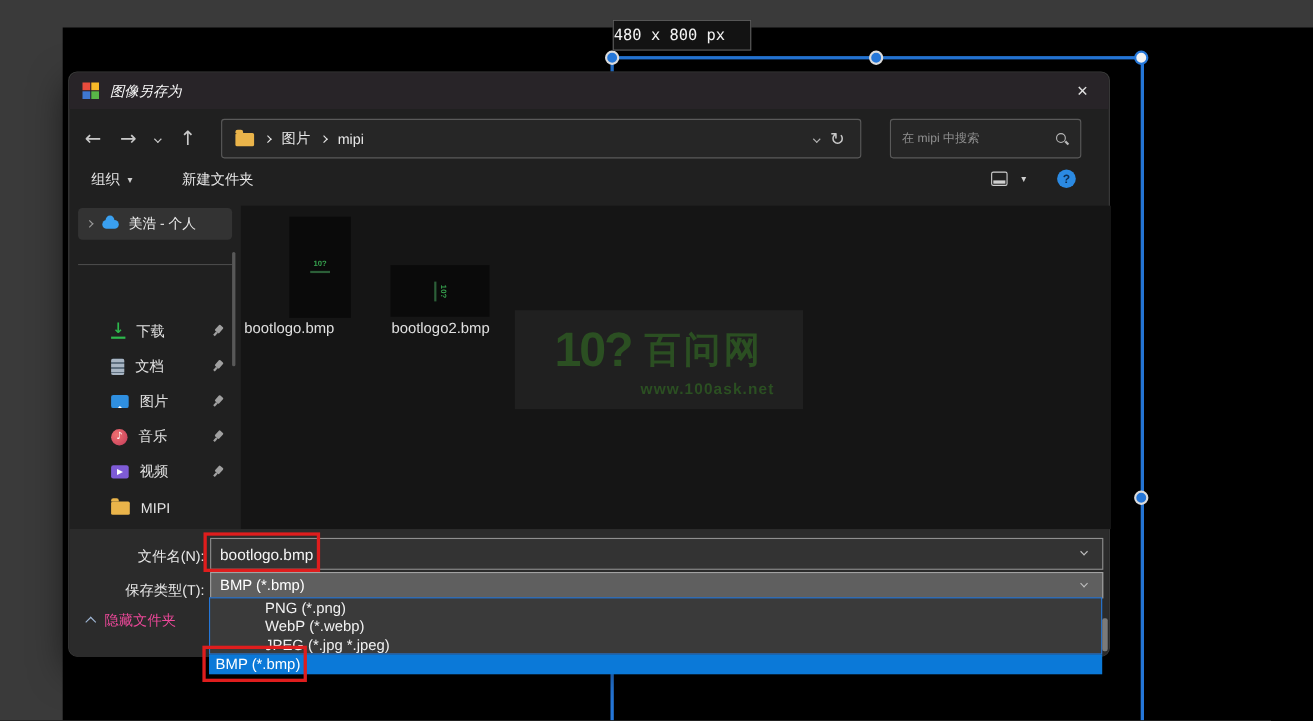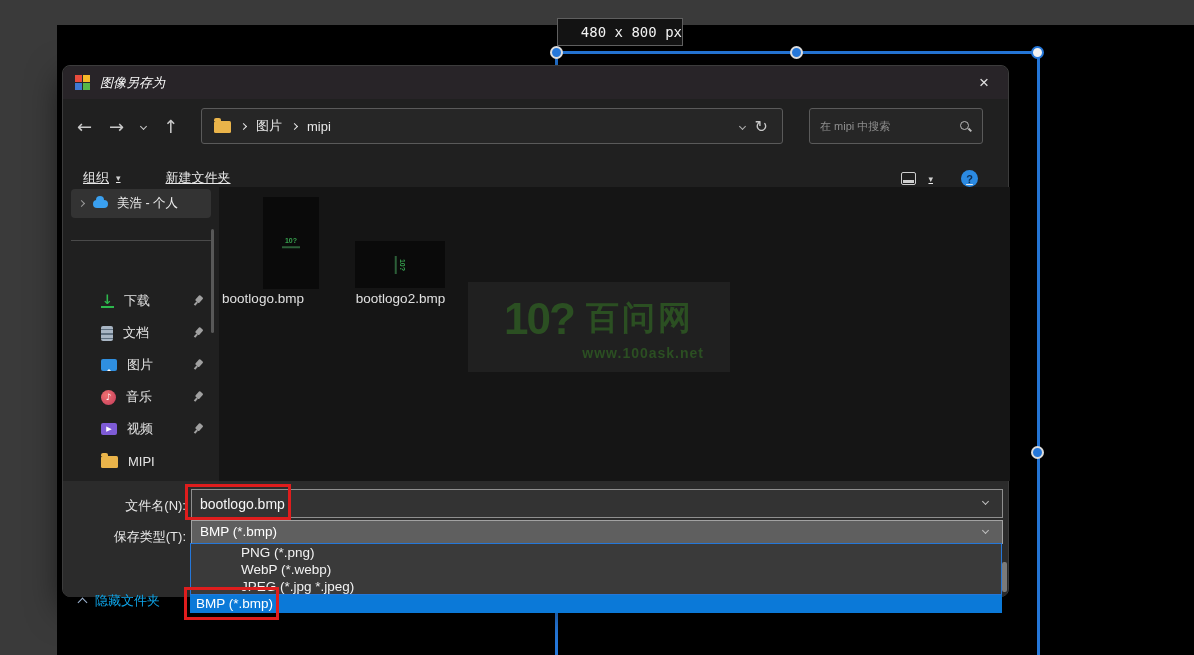--- a/index.html
+++ b/index.html
@@ -7,21 +7,21 @@
   body { font-family:"Liberation Sans","DejaVu Sans",sans-serif; }
   #canvas { position:relative; width:1194px; height:655px; background:#3a3a3a; overflow:hidden; }
   .abs { position:absolute; }
 
   
   .black-area { left:57px; top:25px; width:1137px; height:630px; background:#000; }
 
   
   .size-tooltip { left:557px; top:18px; width:126px; height:28px; background:#131313;
     border:1px solid #5f5f5f; color:#f2f2f2; font:14px "DejaVu Sans Mono",monospace;
-    text-align:right; line-height:26px; z-index:7; }
+    text-align:left; line-height:26px; z-index:7; }
 
   
   .crop-line { background:#2577d9; z-index:1; }
   .crop-handle { width:13px; height:13px; border-radius:50%; z-index:3;
     background:#2577d9; border:2px solid #dcdcdc; }
   .crop-handle.corner { background:#f2f2f2; border:2.5px solid #2577d9; }
 
   
   .dialog { left:62px; top:65px; width:947px; height:532px; background:#202020;
     border:1px solid #3c3c3c; border-radius:8px; box-shadow:0 12px 34px rgba(0,0,0,.6); z-index:2; }
@@ -57,22 +57,22 @@
   .searchbox input { flex:1; background:transparent; border:0; outline:none; color:#d8d8d8;
     font-size:11px; font-family:inherit; min-width:0; }
   .searchbox input::placeholder { color:#8f8f8f; }
   .mag { width:13px; height:13px; position:relative; flex:none; }
   .mag::before { content:''; position:absolute; left:1px; top:1px; width:7px; height:7px;
     border:1.5px solid #b8b8b8; border-radius:50%; }
   .mag::after { content:''; position:absolute; left:9px; top:9px; width:4px; height:1.6px;
     background:#b8b8b8; transform:rotate(45deg); }
 
   
-  .toolbar { left:0; top:88px; width:100%; height:33px; display:flex; align-items:flex-end;
-    padding:0 20px; color:#e8e8e8; font-size:13px;text-decoration:underline; }
+  .toolbar { left:0; top:88px; width:100%; height:33px; display:flex; align-items:flex-start;
+    padding:0 20px; color:#e8e8e8; font-size:13px; }
   .tool-btn { display:flex; align-items:center; gap:7px; }
   .tool-gap { width:45px; }
   .tb-right { margin-left:auto; display:flex; align-items:center; gap:12px; padding-right:10px; }
   .view-ico { width:15px; height:13px; border:1.5px solid #cfcfcf; border-radius:2px; position:relative; }
   .view-ico::after { content:''; position:absolute; left:1px; right:1px; bottom:1px; height:3px; background:#cfcfcf; }
   .help-btn { width:17px; height:17px; border-radius:50%; background:#2b8ae2; color:#0c2d52;
     font-size:11px; font-weight:bold; display:flex; align-items:center; justify-content:center; margin-left:16px; }
 
   
   .onedrive-row { left:8px; top:123px; width:140px; height:29px; background:#333; border-radius:4px;
@@ -128,22 +128,22 @@
   .fname-label { left:0; top:431px; }
   .stype-label { left:0; top:462px; }
   .fname-input { left:128px; top:423px; width:812px; height:29px; background:#333;
     border:1px solid #8f8f8f; color:#f5f5f5; font-size:14px; font-family:inherit;
     padding:0 28px 0 8px; outline:none; }
   .stype-select { left:128px; top:454px; width:812px; height:24px; background:#5f5f5f;
     border:1px solid #a2a2a2; color:#fff; font-size:13.5px; line-height:22px; padding:0 28px 0 8px; }
   .combo-chev { color:#c0c0c0; }
   .fname-chev { left:920px; top:433px; }
   .stype-chev { left:920px; top:462px; }
-  .hide-folders { left:16px; top:526px; display:flex; align-items:center; gap:9px;
-    color:#0ea5e9; font-size:13px; }
+  .hide-folders { left:16px; top:489px; display:flex; align-items:center; gap:9px;
+    color:#ec4899; font-size:13px; }
   .hide-folders .chev { color:#9fb6d4; margin-top:3px; }
 
   
   .dropdown { left:190px; top:543px; width:812px; height:52px; background:#3a3a3a;
     border:1px solid #2577d9; overflow:hidden; z-index:4;padding-left:44px; }
   .dd-option { height:17px; line-height:17px; padding-left:6px; color:#f2f2f2; font-size:13.5px; }
   .dd-selected { left:190px; top:595px; width:812px; height:18px; background:#0b79d8; color:#fff;
     font-size:13.5px; line-height:18px; padding-left:6px; z-index:4; }
   .dd-scroll { left:1002px; top:562px; width:5px; height:30px; background:#7a7a7a; border-radius:2px; z-index:4; }
 

